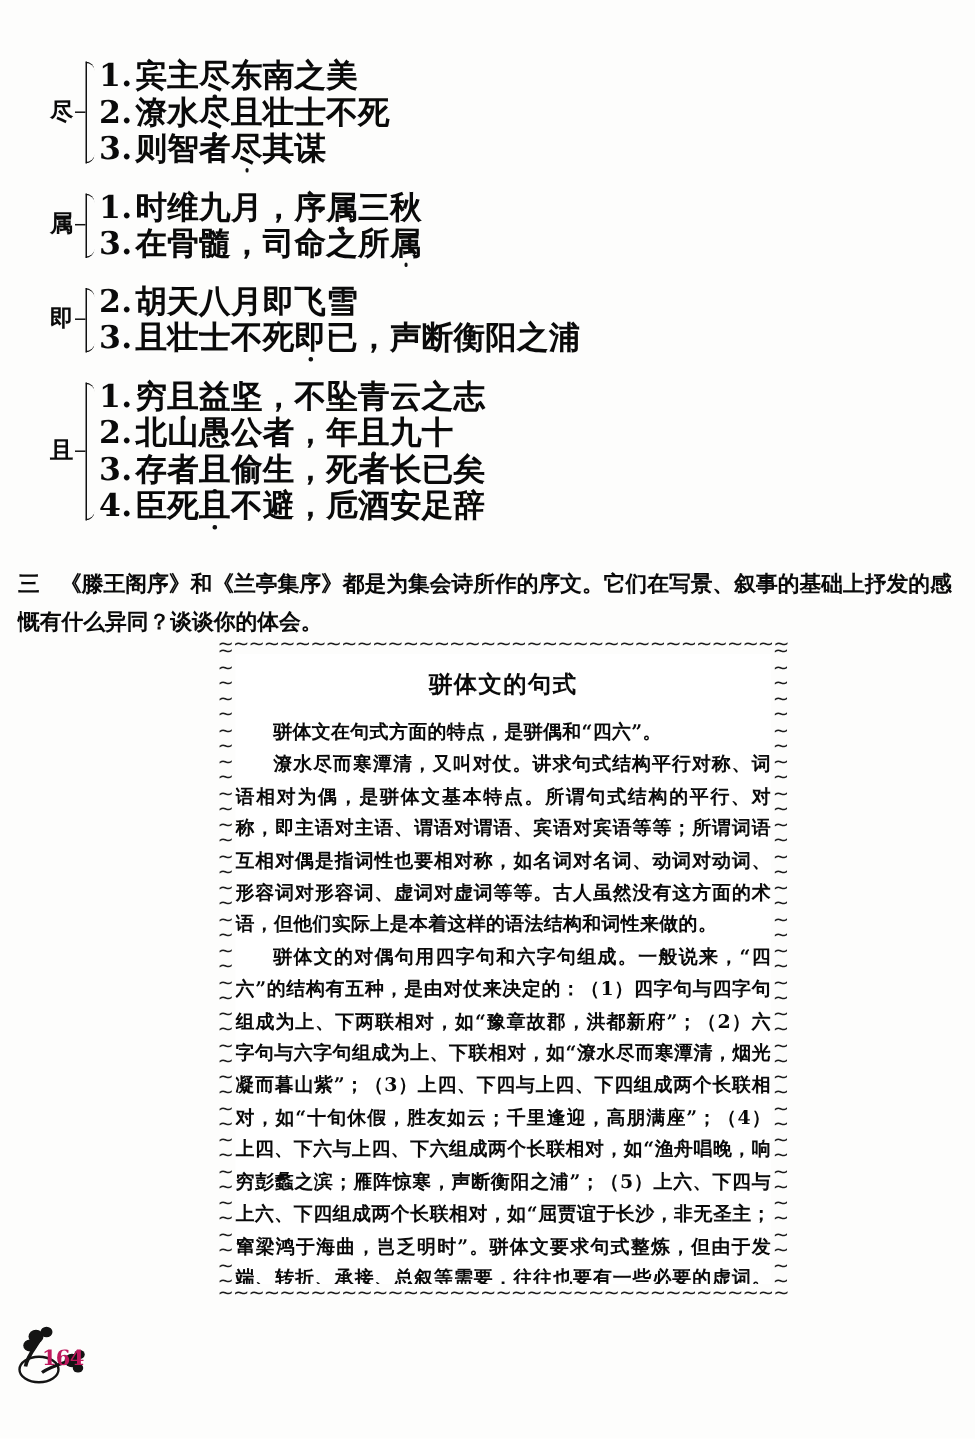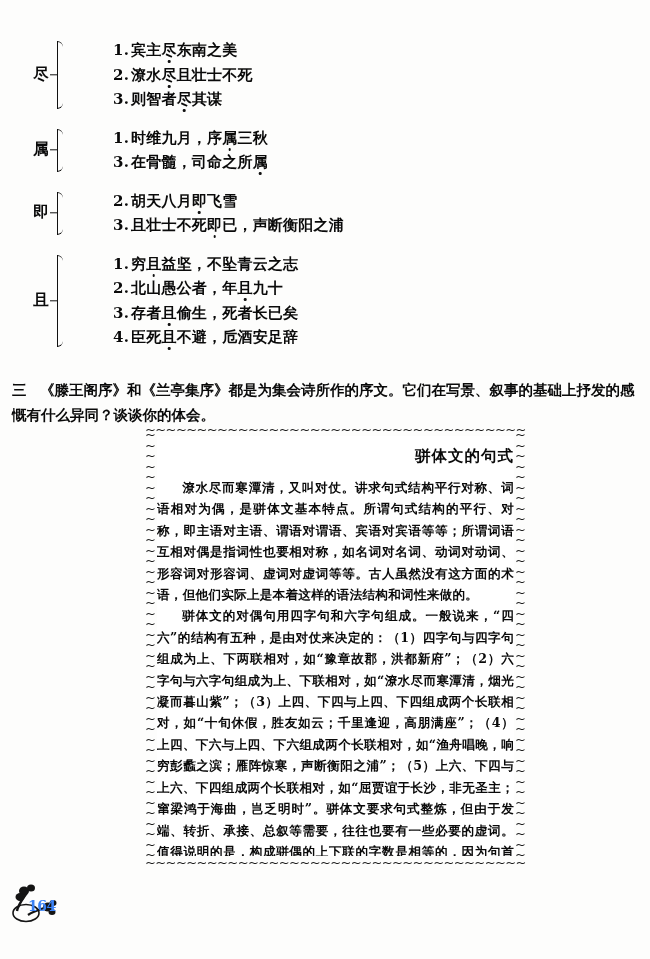--- a/index.html
+++ b/index.html
@@ -79,26 +79,25 @@
     top: 50%;
     width: 7px;
     height: 1.4px;
     background: #111;
     transform: translateY(-50%);
   }
   .items {
     flex: 1 1 auto;
   }
   .item {
-    font-size: 15px;
+    font-size: 21px;
     font-weight: 700;
     line-height: 24.5px;
     white-space: nowrap;
     letter-spacing: 0.2px;
-    margin-left: 47px;
   }
   .item .num {
     font-family: "DejaVu Serif", "Liberation Serif", serif;
     font-weight: 700;
     margin-right: 2px;
   }
   .em {
     position: relative;
   }
   .em::after {
@@ -176,21 +175,21 @@
     position: absolute;
     left: 12px;
     right: 12px;
     top: 12px;
     bottom: 12px;
     background: #fff;
     overflow: hidden;
   }
 
   .box-title {
-    text-align: right;
+    text-align: center;
     font-size: 15.5px;
     font-weight: 700;
     letter-spacing: 1px;
     margin: 10px 0 10px;
   }
   .box-p {
     font-size: 12.6px;
     line-height: 21.4px;
     text-align: justify;
     text-justify: inter-character;
@@ -216,21 +215,21 @@
     width: 54px;
     height: 46px;
   }
   .folio-num {
     position: absolute;
     left: 20px;
     top: 15px;
     font-size: 14px;
     font-weight: 700;
     font-family: "DejaVu Serif", "Liberation Serif", serif;
-    color: #3b82f6;
+    color: #be185d;
     letter-spacing: -0.5px;
   }
 </style>
 </head>
 <body>
 
 <div class="page">
 
   <div class="groups" id="groups">
       <div class="group">
@@ -371,20 +370,21 @@
         <span>~</span>
         <span>~</span>
         <span>~</span>
         <span>~</span>
         <span>~</span>
       </div>
 
     <div class="frame-inner">
       <div class="box-title">骈体文的句式</div>
       <div id="paras">
+          <p class="box-p">骈体文在句式方面的特点，是骈偶和“四六”。</p>
           <p class="box-p">潦水尽而寒潭清，又叫对仗。讲求句式结构平行对称、词语相对为偶，是骈体文基本特点。所谓句式结构的平行、对称，即主语对主语、谓语对谓语、宾语对宾语等等；所谓词语互相对偶是指词性也要相对称，如名词对名词、动词对动词、形容词对形容词、虚词对虚词等等。古人虽然没有这方面的术语，但他们实际上是本着这样的语法结构和词性来做的。</p>
           <p class="box-p">骈体文的对偶句用四字句和六字句组成。一般说来，“四六”的结构有五种，是由对仗来决定的：（1）四字句与四字句组成为上、下两联相对，如“豫章故郡，洪都新府”；（2）六字句与六字句组成为上、下联相对，如“潦水尽而寒潭清，烟光凝而暮山紫”；（3）上四、下四与上四、下四组成两个长联相对，如“十旬休假，胜友如云；千里逢迎，高朋满座”；（4）上四、下六与上四、下六组成两个长联相对，如“渔舟唱晚，响穷彭蠡之滨；雁阵惊寒，声断衡阳之浦”；（5）上六、下四与上六、下四组成两个长联相对，如“屈贾谊于长沙，非无圣主；窜梁鸿于海曲，岂乏明时”。骈体文要求句式整炼，但由于发端、转折、承接、总叙等需要，往往也要有一些必要的虚词。值得说明的是，构成骈偶的上下联的字数是相等的，因为句首句尾的虚词以及共有的句子成分不算在内。</p>
         </div>
 
     </div>
   </div>
 
   <div class="folio">
     <svg class="folio-ornament" viewBox="0 0 54 46">
       <g fill="#141414">

